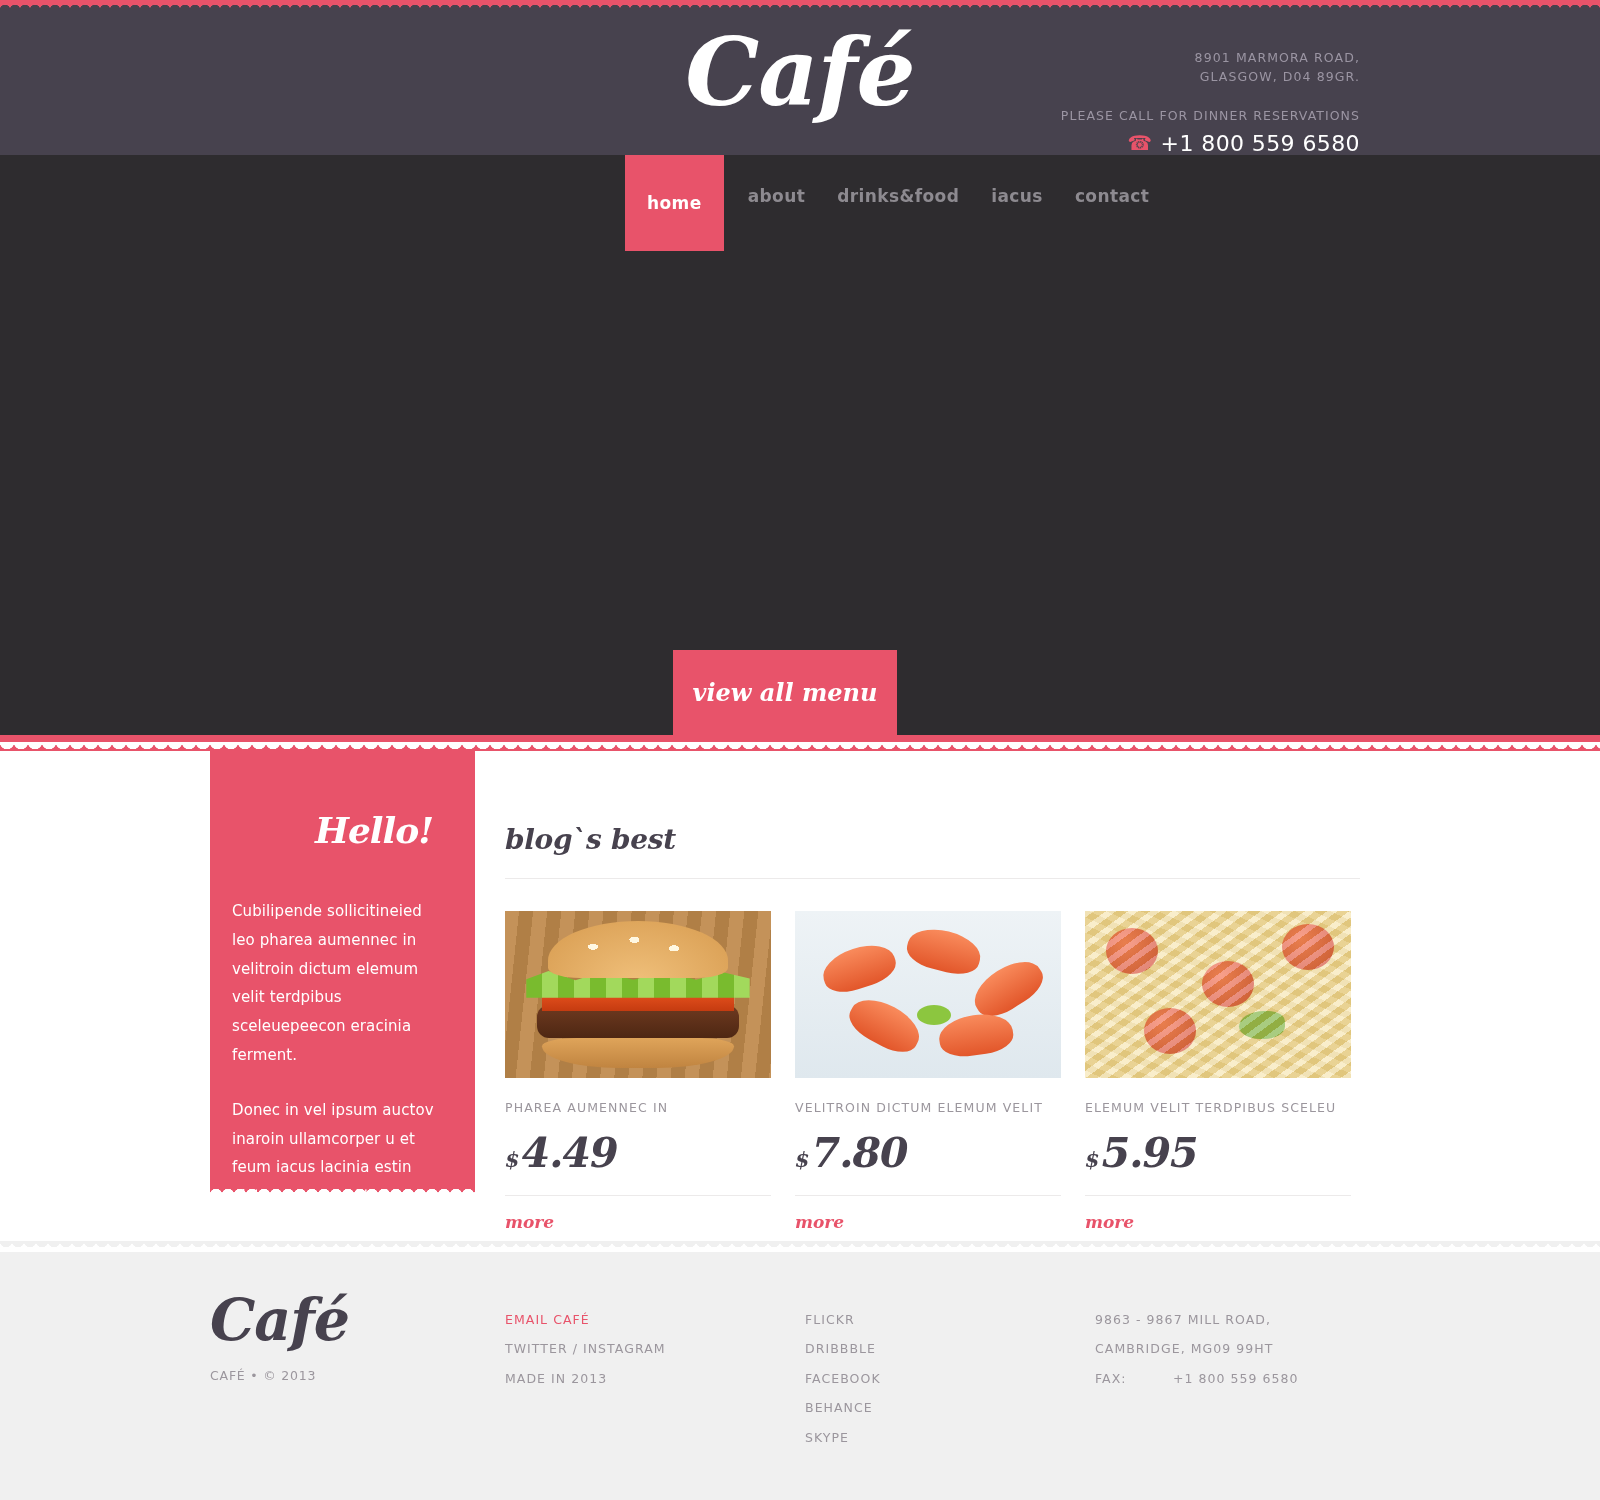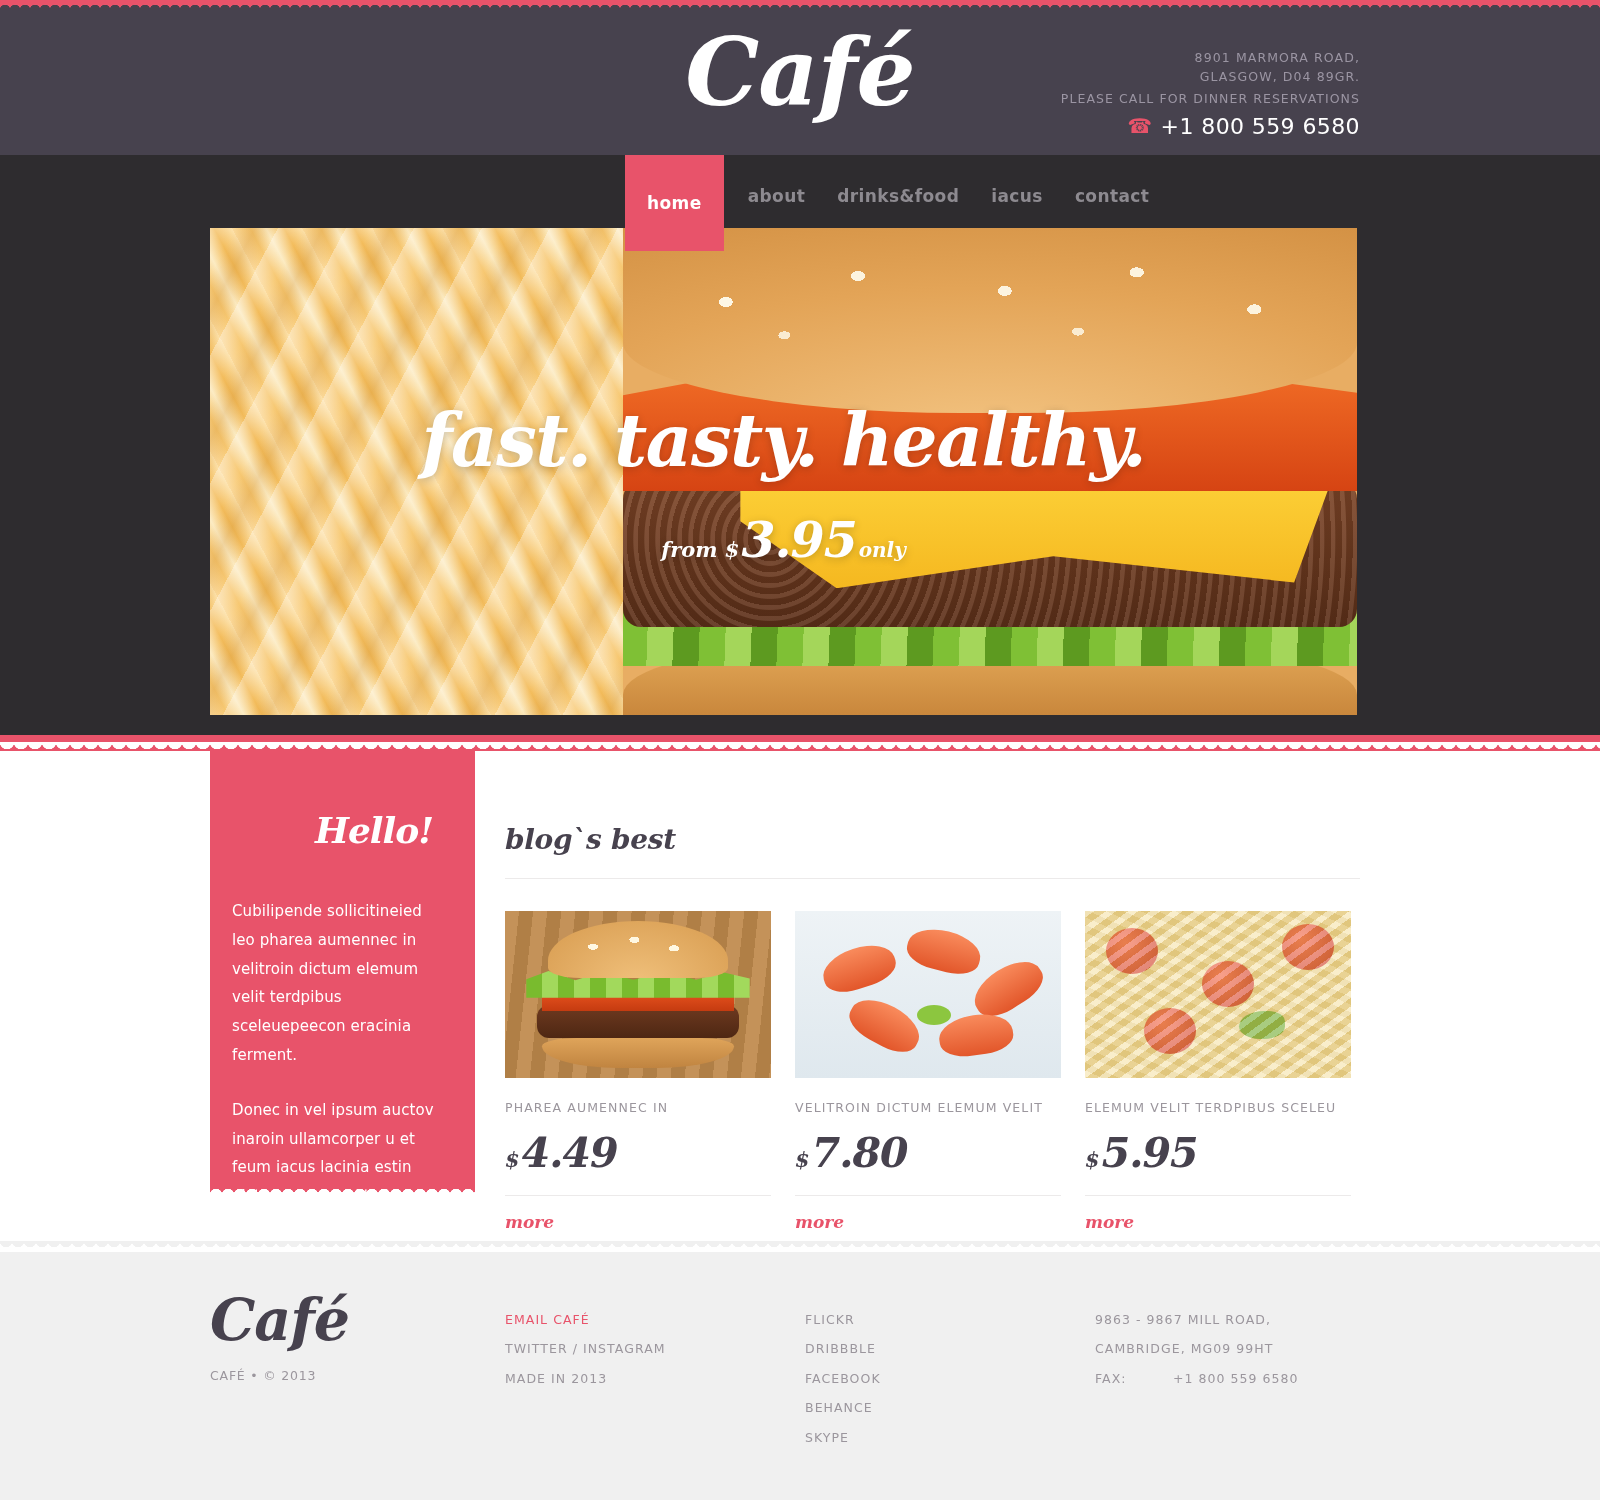--- a/index.html
+++ b/index.html
@@ -36,21 +36,21 @@
     letter-spacing:-1px; line-height:1.05;
   }
   .header-contacts{
     position:absolute; right:240px; top:38px; text-align:right;
   }
   .addr-line{
     font-size:12.5px; color:#9b95a3; letter-spacing:1.1px; line-height:1.55;
     text-transform:uppercase;
   }
   .call-note{
-    margin-top:4px; font-size:12.5px; color:#9b95a3; letter-spacing:1.05px;
+    margin-top:21px; font-size:12.5px; color:#9b95a3; letter-spacing:1.05px;
     text-transform:uppercase;
   }
   .phone-row{
     margin-top:8px; display:flex; align-items:center; justify-content:flex-end; gap:9px;
   }
   .phone-icon{ color:#e8536a; font-size:20px; line-height:1; transform:scaleX(-1); }
   .phone-num{ font-size:22px; color:#ffffff; letter-spacing:0.4px; }
 
   
   .darkzone{
@@ -330,38 +330,22 @@
   <div class="nav">
     <div class="nav-inner">
       <a class="nav-item active">home</a>
       <a class="nav-item">about</a>
       <a class="nav-item">drinks&amp;food</a>
       <a class="nav-item">iacus</a>
       <a class="nav-item">contact</a>
     </div>
   </div>
 
-  <div class="hero">
-    <div class="hero-bg">
-      <div class="fries"></div>
-      <div class="burger">
-        <div class="bun-bottom"></div>
-        <div class="lettuce"></div>
-        <div class="patty"></div>
-        <div class="cheese"></div>
-        <div class="tomato"></div>
-        <div class="bun-top"></div>
-      </div>
-    </div>
-    <div class="hero-headline">fast. tasty. healthy.</div>
-    <div class="hero-price">
-      <span class="hp-from">from $</span><span class="hp-amount">3.95</span><span class="hp-only">only</span>
-    </div>
-  </div>
-
+
+  <div class="view-menu-btn">view all menu</div>
 
   <div class="pink-band"></div>
 
   <div class="content">
 
     <div class="hello-panel">
       <div class="hello-title">Hello!</div>
       <div class="hello-p">Cubilipende sollicitineied leo pharea aumennec in velitroin dictum elemum velit terdpibus sceleuepeecon eracinia ferment.</div>
       <div class="hello-p">Donec in vel ipsum auctov inaroin ullamcorper u et feum iacus lacinia estin dictum elemenelit. Fusce euismod conseq.</div>
     </div>

